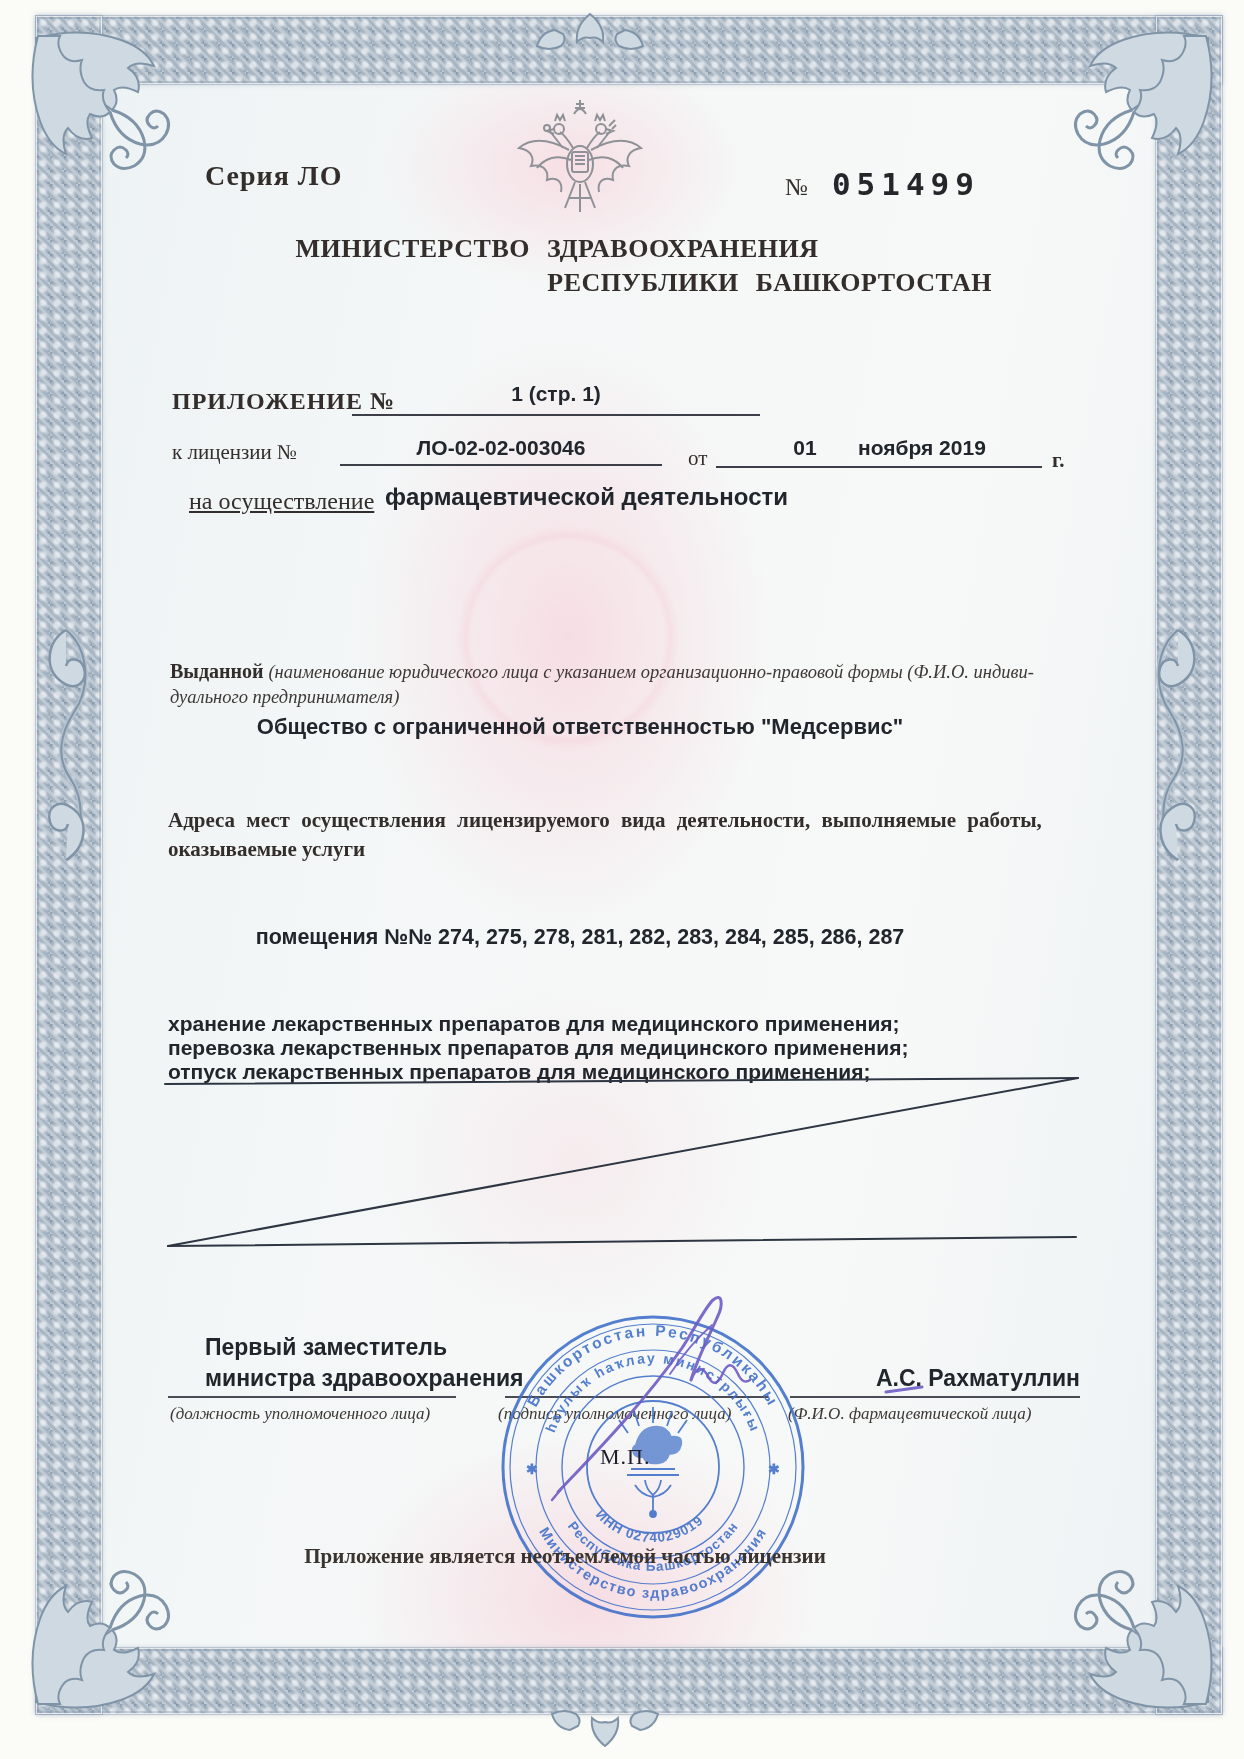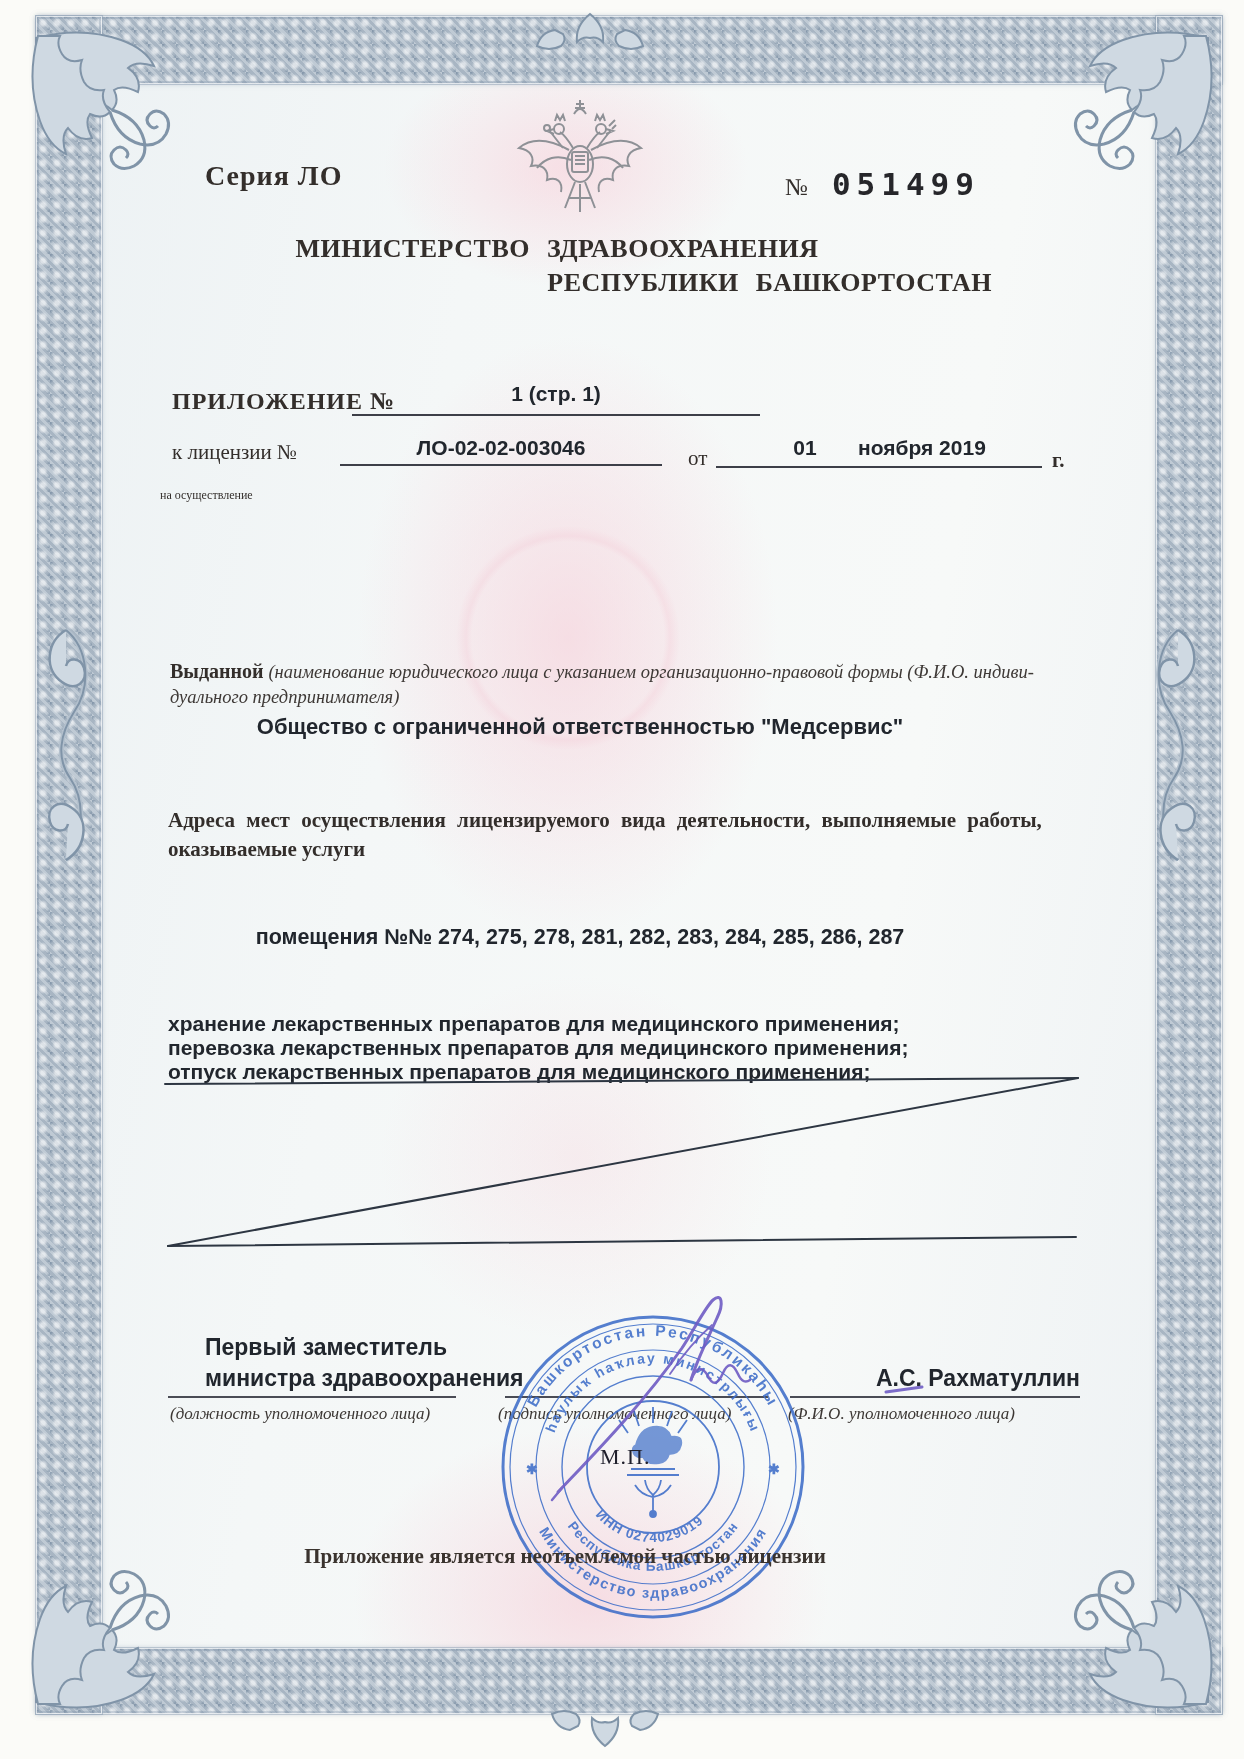--- a/index.html
+++ b/index.html
@@ -55,21 +55,21 @@
   .appendix-value{left:352px;top:382px;width:408px;text-align:center;font-size:21px;}
   .u-appendix{left:352px;top:414px;width:408px;}
   .lic-label{left:172px;top:440px;font-size:21px;}
   .lic-value{left:340px;top:436px;width:322px;text-align:center;font-size:21px;}
   .u-lic1{left:340px;top:464px;width:322px;}
   .lic-ot{left:688px;top:446px;font-size:21px;}
   .lic-day{left:745px;top:436px;width:120px;text-align:center;font-size:21px;}
   .lic-date{left:858px;top:436px;font-size:21px;}
   .u-lic2{left:716px;top:466px;width:326px;}
   .lic-g{left:1052px;top:448px;font-size:21px;font-weight:bold;}
-  .activity-label{left:160px;top:488px;font-size:12px;}
+  .activity-label{left:189px;top:488px;font-size:24px;text-decoration:underline;}
   .activity-value{left:385px;top:483px;font-size:24px;}
 
   .issued-line1{left:170px;top:660px;font-size:19px;width:900px;}
   .issued-line1 .lead{font-weight:bold;font-size:20px;}
   .issued-line1 .note,.issued-line2{font-style:italic;font-size:18.5px;color:#3e3936;}
   .issued-line2{left:170px;top:687px;}
   .company{left:140px;top:714px;width:880px;text-align:center;font-size:22px;}
 
   .addr-label1{left:168px;top:808px;font-size:21px;font-weight:bold;word-spacing:6px;}
   .addr-label2{left:168px;top:837px;font-size:21px;font-weight:bold;}
@@ -212,20 +212,21 @@
   <div class="abs lic-label serif nowrap">к лицензии №</div>
   <div class="abs lic-value val nowrap">ЛО-02-02-003046</div>
   <div class="rule u-lic1"></div>
   <div class="abs lic-ot serif nowrap">от</div>
   <div class="abs lic-day val nowrap">01</div>
   <div class="abs lic-date val nowrap">ноября 2019</div>
   <div class="rule u-lic2"></div>
   <div class="abs lic-g serif nowrap">г.</div>
 
   <div class="abs activity-label serif nowrap">на осуществление</div>
+  <div class="abs activity-value val nowrap">фармацевтической деятельности</div>
 
   <div class="abs issued-line1 serif nowrap">
     <span class="lead">Выданной</span>
     <span class="note">(наименование юридического лица с указанием организационно-правовой формы (Ф.И.О. индиви-</span>
   </div>
   <div class="abs issued-line2 serif nowrap">дуального предпринимателя)</div>
   <div class="abs company val nowrap">Общество с ограниченной ответственностью "Медсервис"</div>
 
   <div class="abs addr-label1 serif nowrap">Адреса мест осуществления лицензируемого вида деятельности, выполняемые работы,</div>
   <div class="abs addr-label2 serif nowrap">оказываемые услуги</div>
@@ -244,21 +245,21 @@
   </svg>
 
   <div class="abs signer1 val nowrap">Первый заместитель</div>
   <div class="abs signer2 val nowrap">министра здравоохранения</div>
   <div class="abs signer-name val nowrap">А.С. Рахматуллин</div>
   <div class="rule u-sig1"></div>
   <div class="rule u-sig2"></div>
   <div class="rule u-sig3"></div>
   <div class="abs cap cap1 serif nowrap">(должность уполномоченного лица)</div>
   <div class="abs cap cap2 serif nowrap">(подпись уполномоченного лица)</div>
-  <div class="abs cap cap3 serif nowrap">(Ф.И.О. уполномоченного лица)</div>
+  <div class="abs cap cap3 serif nowrap">(Ф.И.О. фармацевтической лица)</div>
 
   <svg class="abs stamp" viewBox="0 0 322 322">
     <defs>
       <path id="arcOutTop" d="M 30 161 A 131 131 0 1 1 292 161"></path>
       <path id="arcOutBot" d="M 30 161 A 131 131 0 0 0 292 161"></path>
       <path id="arcInTop" d="M 57 161 A 104 104 0 1 1 265 161"></path>
       <path id="arcInBot" d="M 57 161 A 104 104 0 0 0 265 161"></path>
       <path id="arcInn" d="M 86 161 A 75 75 0 0 0 236 161"></path>
     </defs>
     <g opacity=".88">

